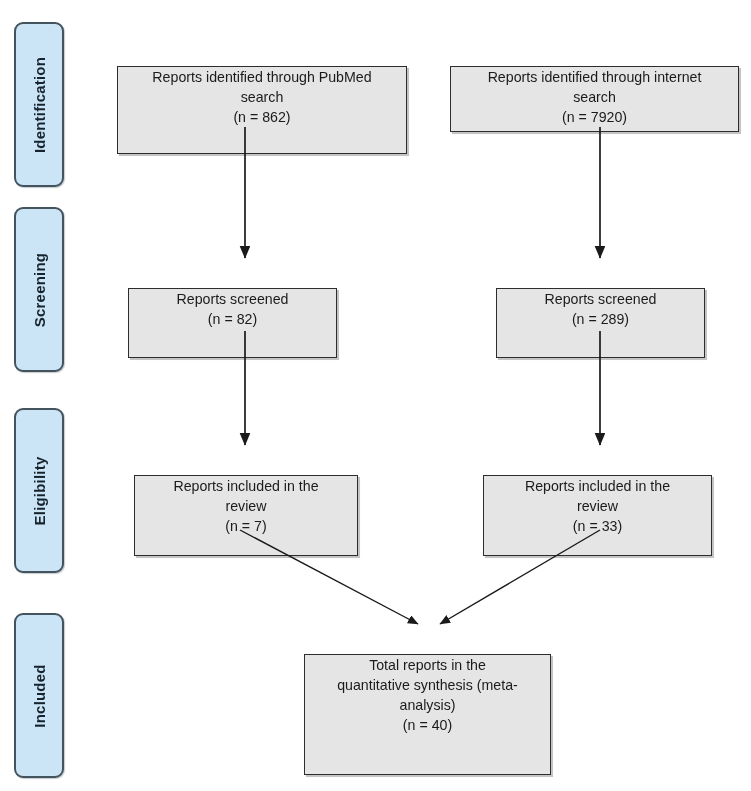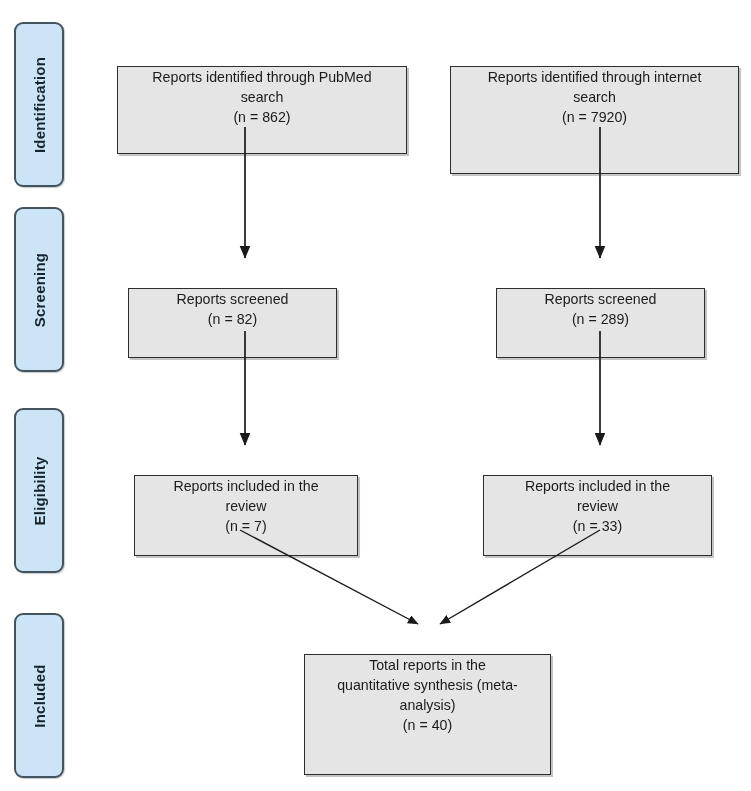--- a/index.html
+++ b/index.html
@@ -87,21 +87,21 @@
         <span class="stage-label">Included</span>
       </div>
     </div>
 
   <div id="box-layer">
       <div class="flow-box" style="left: 117px; top: 38px; width: 290px; height: 88px; border-color: rgb(45, 45, 45);">
         <div class="box-text">Reports identified through PubMed
 search
 (n = 862)</div>
       </div>
-      <div class="flow-box" style="left: 450px; top: 38px; width: 289px; height: 108px; border-color: rgb(45, 45, 45);">
+      <div class="flow-box" style="left: 450px; top: 38px; width: 289px; height: 66px; border-color: rgb(45, 45, 45);">
         <div class="box-text">Reports identified through internet
 search
 (n = 7920)</div>
       </div>
       <div class="flow-box" style="left: 128px; top: 260px; width: 209px; height: 70px; border-color: rgb(45, 45, 45);">
         <div class="box-text">Reports screened
 (n = 82)</div>
       </div>
       <div class="flow-box" style="left: 496px; top: 260px; width: 209px; height: 70px; border-color: rgb(45, 45, 45);">
         <div class="box-text">Reports screened

